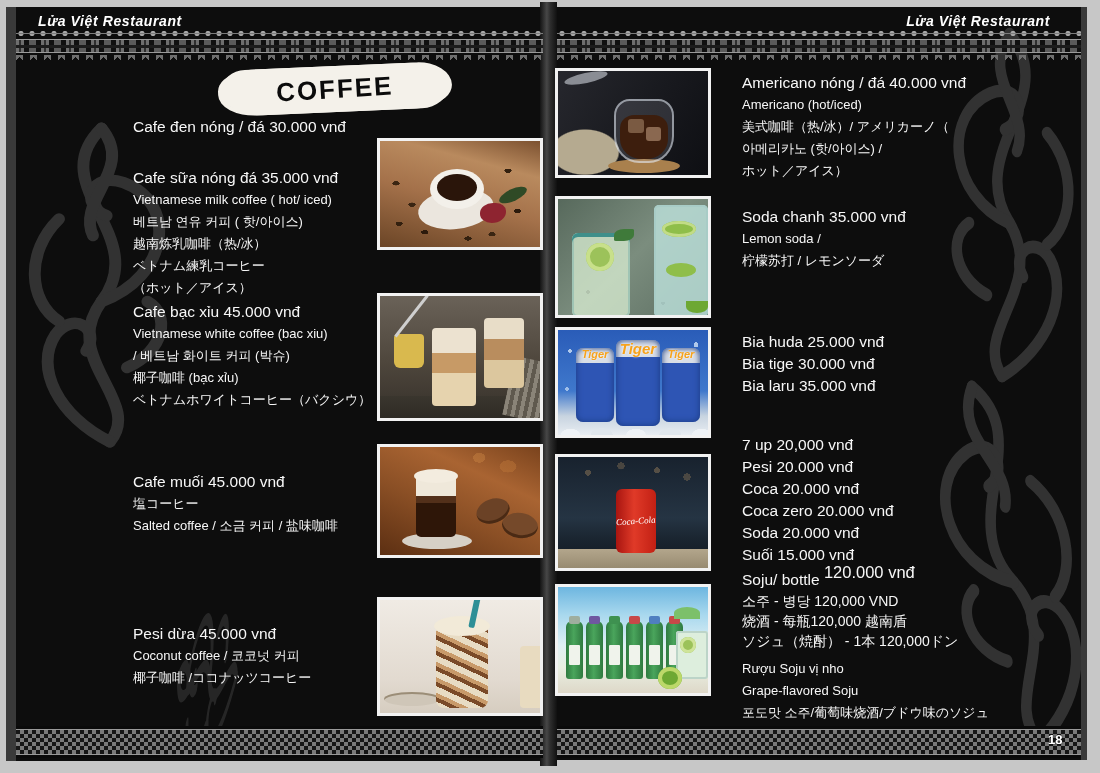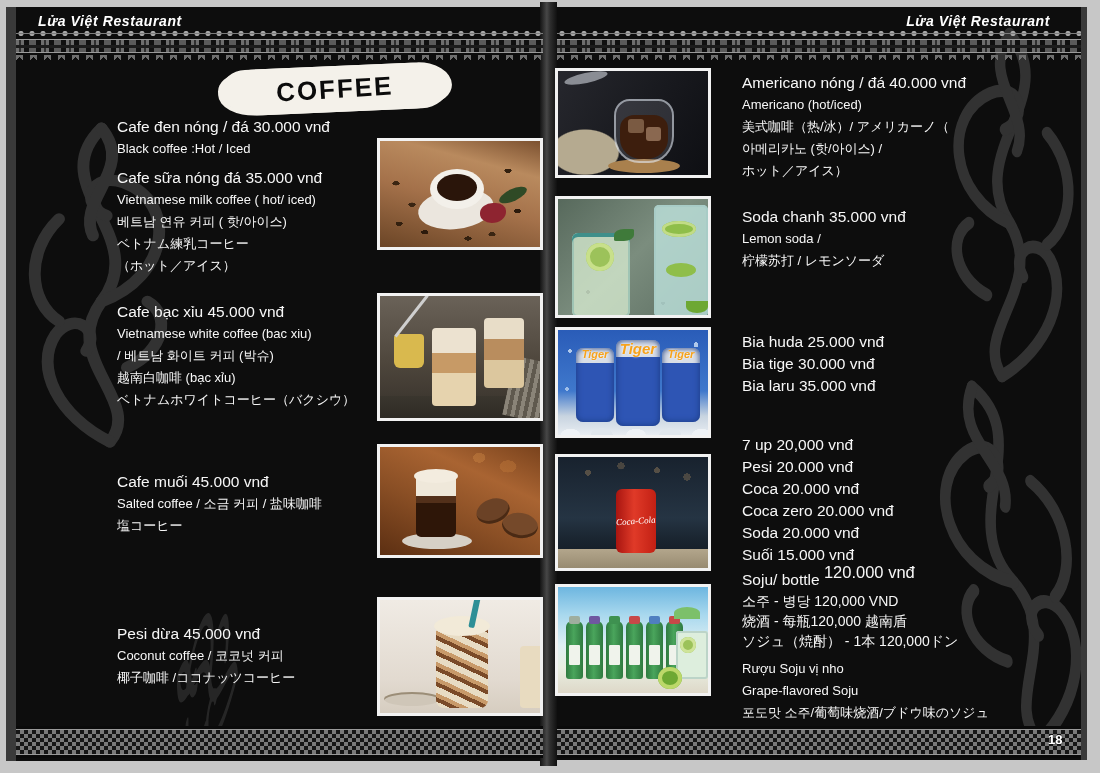--- a/index.html
+++ b/index.html
@@ -38,21 +38,21 @@
   .deco-bottom-right{left:557px;width:524px}
   .page-num{left:1048px;top:732px;font-size:13px;font-weight:bold;color:#fff;z-index:4;text-shadow:0 0 3px #000}
   
   .coffee-banner{left:222px;top:66px;width:226px;height:46px;background:#f4f1ea;z-index:3;
       border-radius:30px 46px 34px 50px/24px 32px 26px 30px;transform:rotate(-2.5deg);
       display:flex;align-items:center;justify-content:center;
       box-shadow:-6px 2px 0 -2px #f4f1ea,6px -2px 0 -2px #f4f1ea}
   .coffee-banner span{font-size:26px;font-weight:800;letter-spacing:2px;color:#0b0b0b;transform:rotate(-1deg)}
   
   .menu-item{z-index:3;width:350px}
-  .mi-left{left:117px;width:250px}
+  .mi-left{left:133px;width:250px}
   .mi-right{left:742px;width:350px}
   .pl{font-size:15.5px;line-height:22px;white-space:nowrap}
   .pl .pr{font-weight:normal}
   .sub{font-size:13px;line-height:22px;white-space:nowrap}
   .tight .sub{line-height:20px;font-size:14px}
   .soju-raise{position:relative;top:-7px;font-size:16.5px}
   
   .fl{z-index:2;opacity:.8}
   svg.fl *{vector-effect:non-scaling-stroke}
   
@@ -224,43 +224,43 @@
 <div class="abs deco-bottom deco-bottom-left"></div>
 <div class="abs deco-bottom deco-bottom-right"></div>
 <div class="abs page-num">18</div>
 
 <div class="abs coffee-banner">
   <span>COFFEE</span>
 </div>
 
 <div class="abs menu-item mi-left" style="top:116px">
   <div class="pl"><span>Cafe đen nóng / đá</span> <span class="pr">30.000</span> <span>vnđ</span></div>
-  <div class="sub">Black coffee :Hot / Iced</div>
 </div>
 
 <div class="abs menu-item mi-left" style="top:167px">
   <div class="pl"><span>Cafe sữa nóng đá</span> <span class="pr">35.000</span> <span>vnđ</span></div>
   <div class="sub">Vietnamese milk coffee ( hot/ iced)</div>
   <div class="sub">베트남 연유 커피 ( 핫/아이스)</div>
+  <div class="sub">越南炼乳咖啡（热/冰）</div>
   <div class="sub">ベトナム練乳コーヒー</div>
   <div class="sub">（ホット／アイス）</div>
 </div>
 
 <div class="abs menu-item mi-left" style="top:301px">
   <div class="pl"><span>Cafe bạc xỉu</span> <span class="pr">45.000</span> <span>vnđ</span></div>
   <div class="sub">Vietnamese white coffee (bac xiu)</div>
   <div class="sub">/ 베트남 화이트 커피 (박슈)</div>
-  <div class="sub">越南白咖啡 (bạc xỉu)</div>
+  <div class="sub">椰子咖啡 (bạc xỉu)</div>
   <div class="sub">ベトナムホワイトコーヒー（バクシウ）</div>
 </div>
 
 <div class="abs menu-item mi-left" style="top:471px">
   <div class="pl"><span>Cafe muối</span> <span class="pr">45.000</span> <span>vnđ</span></div>
+  <div class="sub">塩コーヒー</div>
   <div class="sub">Salted coffee / 소금 커피 / 盐味咖啡</div>
-  <div class="sub">塩コーヒー</div>
 </div>
 
 <div class="abs menu-item mi-left" style="top:623px">
   <div class="pl"><span>Pesi dừa</span> <span class="pr">45.000</span> <span>vnđ</span></div>
   <div class="sub">Coconut coffee / 코코넛 커피</div>
   <div class="sub">椰子咖啡 /ココナッツコーヒー</div>
 </div>
 
 <div class="abs menu-item mi-right" style="top:72px">
   <div class="pl"><span>Americano nóng / đá</span> <span class="pr">40.000</span> <span>vnđ</span></div>

